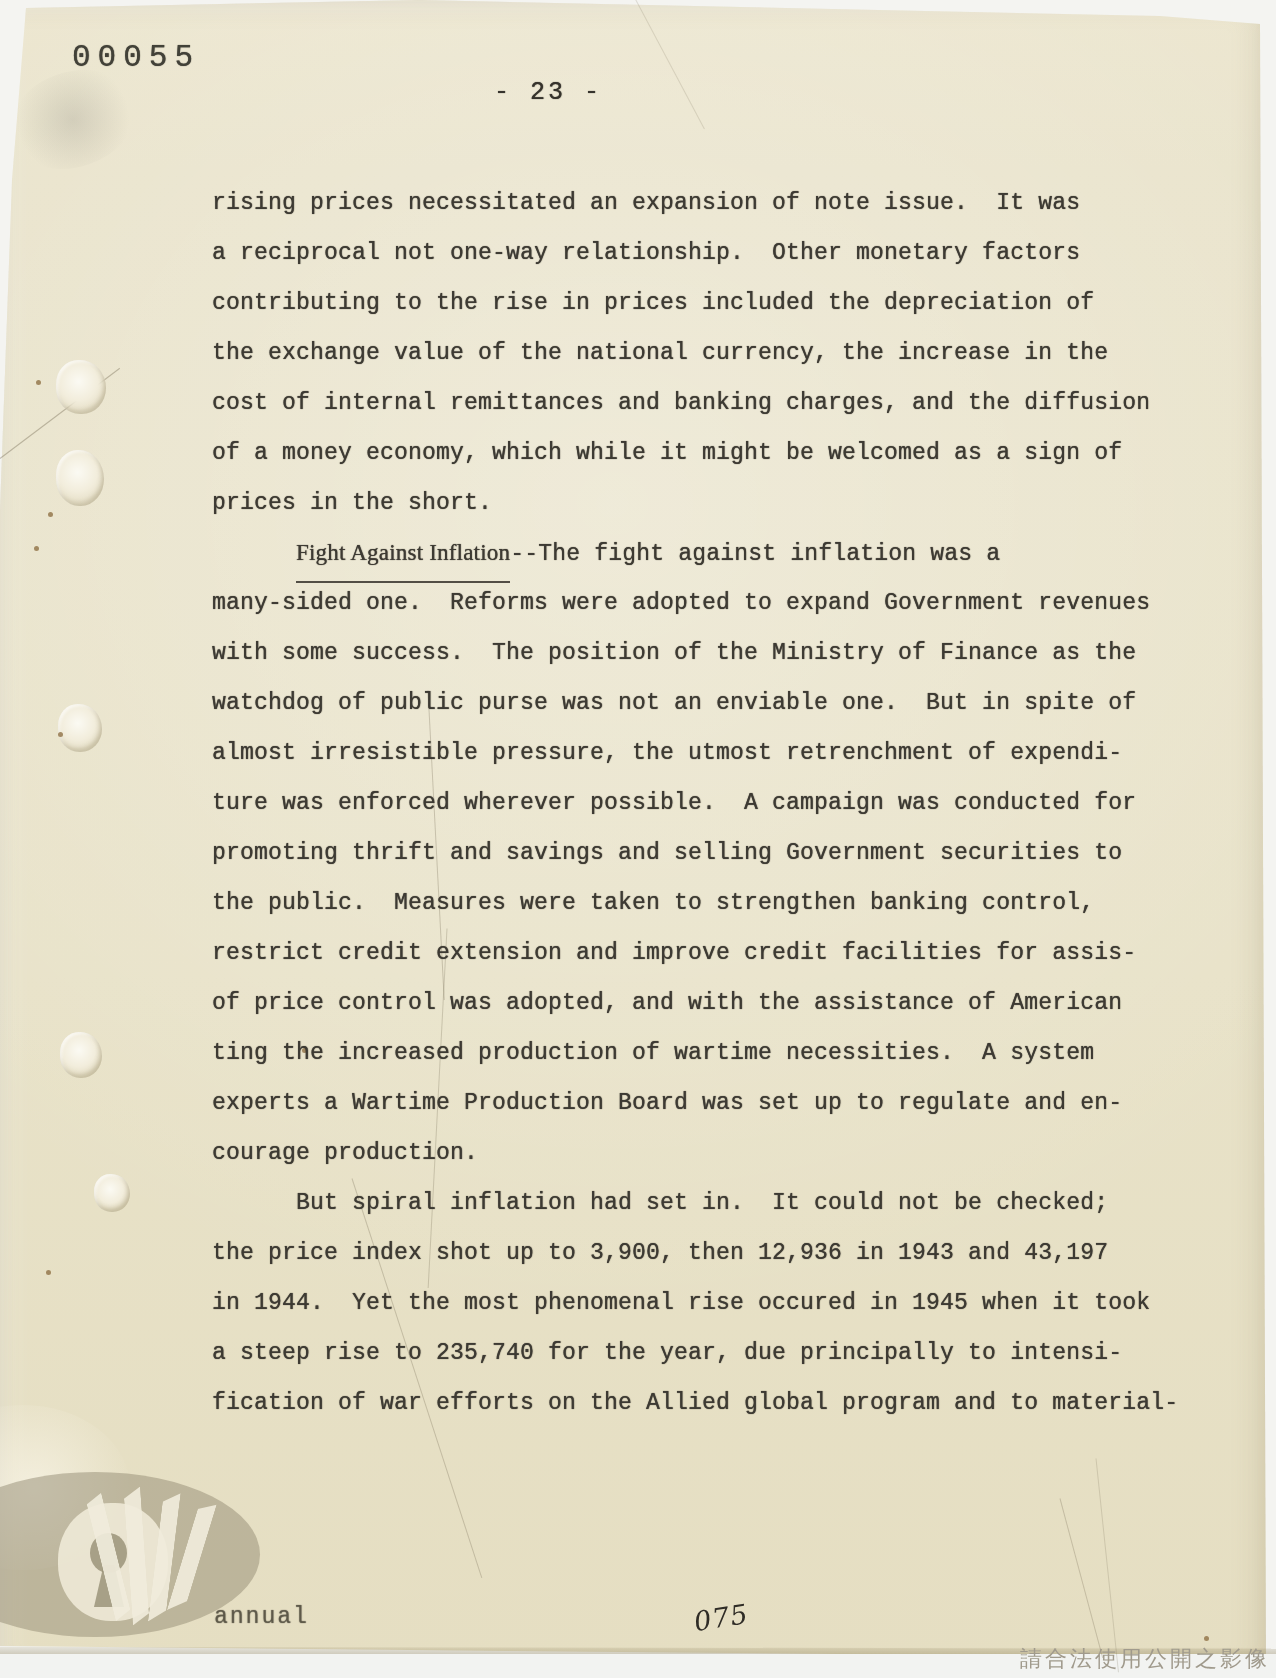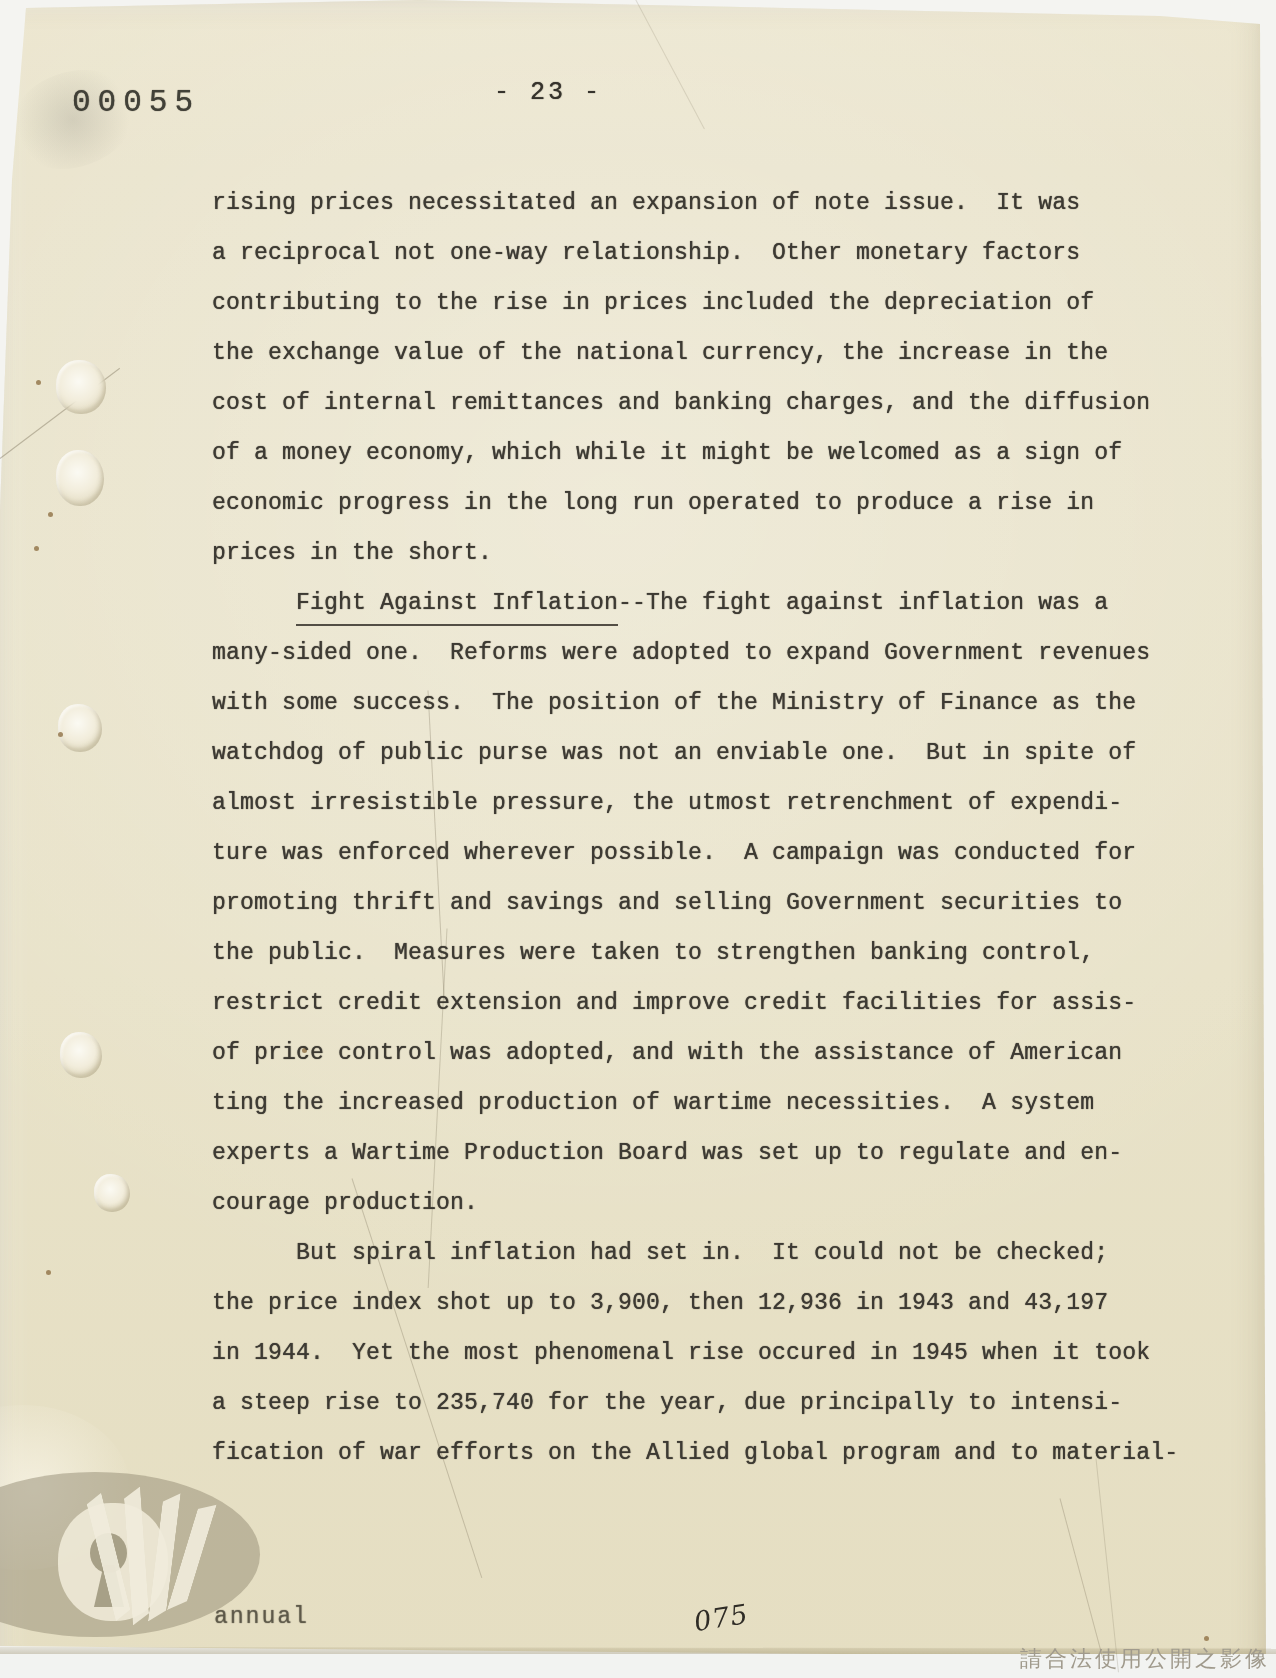--- a/index.html
+++ b/index.html
@@ -23,24 +23,24 @@
   .bottom-edge-shadow{position:absolute;left:0;top:1642px;width:1276px;height:12px;
     background:linear-gradient(180deg,rgba(0,0,0,0) 0%,rgba(140,128,92,0.28) 80%,rgba(140,128,92,0.35) 100%);
     clip-path:polygon(0 40%,100% 55%,100% 100%,0 100%);}
 
   
   .type{font-family:"Liberation Mono","DejaVu Sans Mono",monospace;color:#3d3a33;
     text-shadow:0 0 0.9px rgba(52,48,40,0.85), 0.4px 0.4px 0.8px rgba(52,48,40,0.35);}
   .text-block{position:absolute;left:212px;top:178px;width:1010px;font-size:23px;letter-spacing:0.2px;}
   .text-block .line{white-space:pre;height:50px;line-height:50px;}
   .heading-line{white-space:pre;height:50px;line-height:50px;}
-  .heading-underlined{border-bottom:2.5px solid rgba(55,51,43,0.85);padding-bottom:8px;}
+  .heading-underlined{border-bottom:2.5px solid rgba(55,51,43,0.85);padding-bottom:16px;font-family:Liberation Serif, serif;}
 
   .stamp-number{position:absolute;left:72px;top:40px;font-size:31px;letter-spacing:7px;
-    color:#34342c;opacity:0.92;filter:blur(0.2px);margin-top:45px;}
+    color:#34342c;opacity:0.92;filter:blur(0.2px);}
   .page-number{position:absolute;left:494px;top:78px;font-size:25px;letter-spacing:3px;color:#36332c;}
 
   .ghost-annual{position:absolute;left:214px;top:1584px;font-size:23px;letter-spacing:2px;
     color:rgba(122,115,92,0.38);filter:blur(0.4px);margin-top:20px;}
   .handwritten{position:absolute;left:694px;top:1602px;font-family:"DejaVu Serif",serif;
     font-style:italic;font-size:27px;color:#2f2c26;transform:rotate(-9deg);letter-spacing:1px;}
   .cjk-watermark{position:absolute;right:6px;top:1644px;font-family:Liberation Sans, sans-serif;
     font-size:22px;letter-spacing:3px;color:#a09a8c;}
 
   
@@ -118,21 +118,20 @@
   <div class="page-number type">- 23 -</div>
 
   <div class="text-block type">
     <div>
         <div class="line">rising prices necessitated an expansion of note issue.  It was</div>
         <div class="line">a reciprocal not one-way relationship.  Other monetary factors</div>
         <div class="line">contributing to the rise in prices included the depreciation of</div>
         <div class="line">the exchange value of the national currency, the increase in the</div>
         <div class="line">cost of internal remittances and banking charges, and the diffusion</div>
         <div class="line">of a money economy, which while it might be welcomed as a sign of</div>
-        <div class="line">economic progress in the long run operated to produce a rise in</div>
         <div class="line">prices in the short.</div>
       </div>
     <div class="heading-line"><span>      </span><span class="heading-underlined">Fight Against Inflation</span><span>--</span><span>The fight against inflation was a</span></div>
     <div>
         <div class="line">many-sided one.  Reforms were adopted to expand Government revenues</div>
         <div class="line">with some success.  The position of the Ministry of Finance as the</div>
         <div class="line">watchdog of public purse was not an enviable one.  But in spite of</div>
         <div class="line">almost irresistible pressure, the utmost retrenchment of expendi-</div>
         <div class="line">ture was enforced wherever possible.  A campaign was conducted for</div>
         <div class="line">promoting thrift and savings and selling Government securities to</div>

